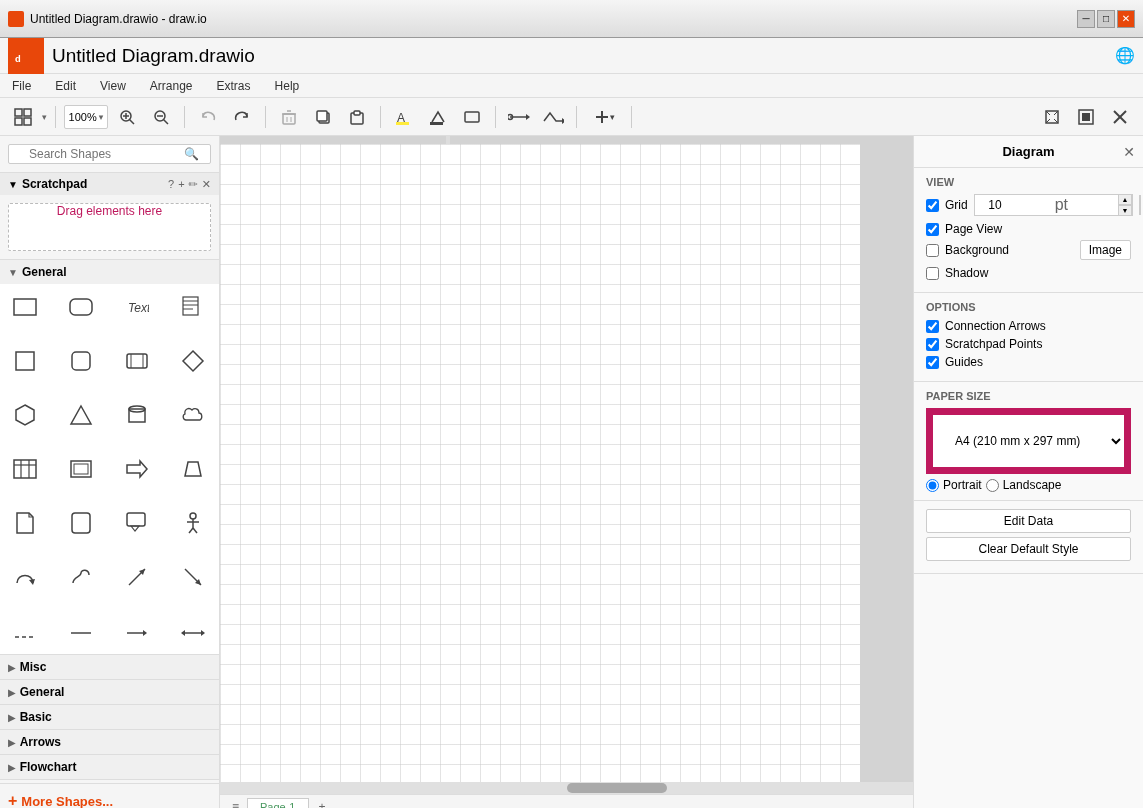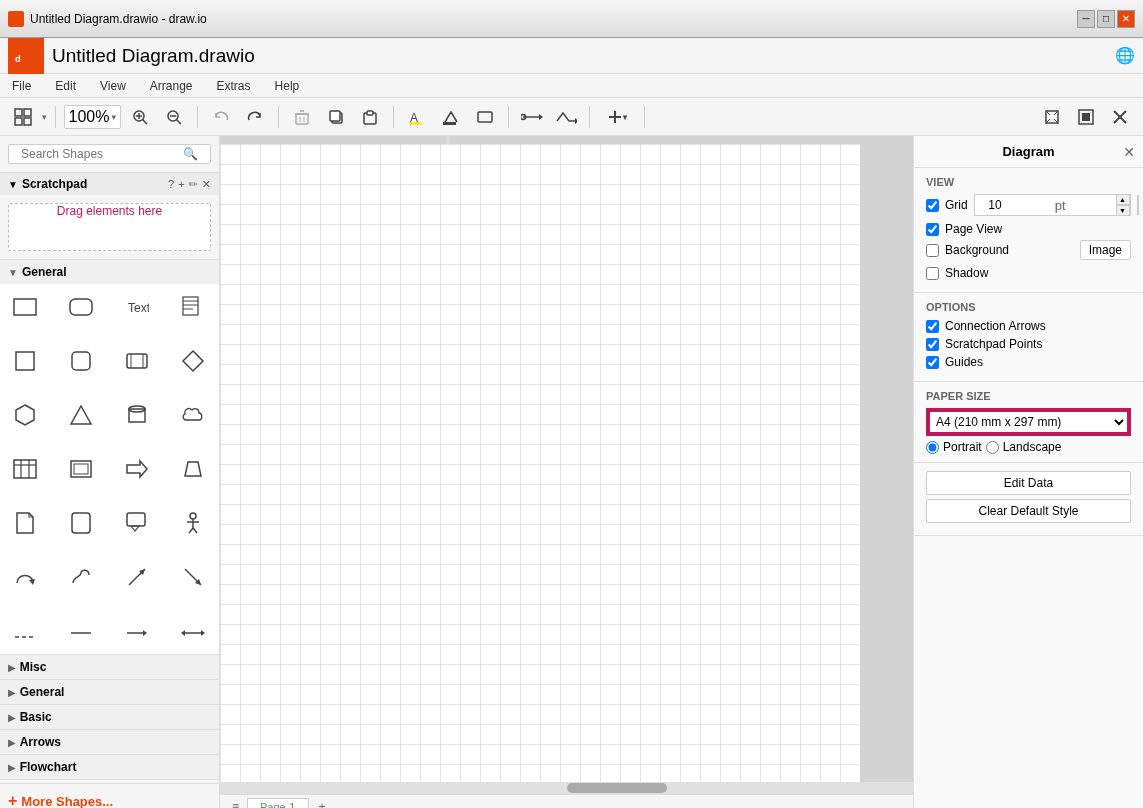--- a/index.html
+++ b/index.html
@@ -88,21 +88,21 @@
       overflow: hidden;
     }
 
     
     #search-bar {
       padding: 8px;
       border-bottom: 1px solid #ddd;
     }
     #search-wrapper {
       display: flex; align-items: center; border: 1px solid #ccc; background: white;
-      border-radius: 2px; padding: 2px 12px;
+      border-radius: 2px; padding: 2px 20px;
     }
     #search-input { flex: 1; border: none; outline: none; font-size: 12px; }
     #search-icon-btn { cursor: pointer; color: #666; }
 
     
     #scratchpad-section { border-bottom: 1px solid #ddd; }
     .section-header {
       display: flex; align-items: center; padding: 4px 8px;
       background: #ebebeb; cursor: pointer; user-select: none;
     }
@@ -125,20 +125,21 @@
     .shape-section-title { font-size: 12px; font-weight: bold; flex: 1; }
     .chevron { font-size: 10px; color: #666; }
 
     
     .shapes-grid {
       display: grid;
       grid-template-columns: repeat(5, 36px);
       gap: 20px;
       padding: 6px 8px;
       background: white;
+      font-style: italic;
     }
     .shape-item {
       width: 34px; height: 34px; border: 1px solid transparent;
       display: flex; align-items: center; justify-content: center;
       cursor: pointer; border-radius: 2px;
     }
     .shape-item svg { width: 24px; height: 24px; }
 
     
     #more-shapes {
@@ -251,33 +252,33 @@
 
     
     .grid-value {
       display: flex; align-items: center; border: 1px solid #ccc;
       background: white; height: 22px; gap: 48px;
     }
     .grid-value input {
       width: 30px; border: none; outline: none; padding: 2px 3px;
       font-size: 12px; text-align: right;
     }
-    .grid-value-unit { font-size: 13px; color: #666; padding: 0 2px; }
+    .grid-value-unit { font-size: 16px; color: #666; padding: 0 2px; }
     .spin-btns { display: flex; flex-direction: column; }
     .spin-btn { height: 11px; width: 14px; background: #eee; border: 1px solid #ccc; cursor: pointer; display: flex; align-items: center; justify-content: center; font-size: 7px; }
 
     .color-swatch { width: 28px; height: 20px; background: #f5f5f5; border: 1px solid #ccc; cursor: pointer; }
     .image-btn {
       padding: 2px 8px; border: 1px solid #ccc; background: white;
       cursor: pointer; font-size: 12px; border-radius: 2px;
     }
 
     
     .paper-size-select {
-      width: 100%; padding: 2px; border: 4px solid #be185d; background: white;
+      width: 100%; padding: 18px; border: 7px solid #be185d; background: white;
       font-size: 12px; appearance: auto;
     }
 
     .orientation-group { display: flex; align-items: center; gap: 4px; margin-top: 4px; }
     .radio-label { display: flex; align-items: center; gap: 4px; font-size: 12px; cursor: pointer; }
 
     .action-btn {
       width: 100%; padding: 4px; border: 1px solid #ccc; background: white;
       cursor: pointer; font-size: 12px; text-align: center; margin-bottom: 4px; border-radius: 2px;
     }
@@ -334,21 +335,21 @@
       <svg width="18" height="18">
           <rect x="1" y="1" width="7" height="7" fill="none" stroke="#444" stroke-width="1.5"></rect>
           <rect x="10" y="1" width="7" height="7" fill="none" stroke="#444" stroke-width="1.5"></rect>
           <rect x="1" y="10" width="7" height="7" fill="none" stroke="#444" stroke-width="1.5"></rect>
           <rect x="10" y="10" width="7" height="7" fill="none" stroke="#444" stroke-width="1.5"></rect>
         </svg>
     </div>
     <span style="font-size:9px;color:#666;">▾</span>
     <div class="tool-separator"></div>
     <div class="zoom-control">
-      <span style="font-size:16px;">100%</span>
+      <span style="font-size:11px;">100%</span>
       <span style="font-size:9px;color:#666;margin-left:2px;">▾</span>
     </div>
     <div class="tool-btn">
       <svg width="16" height="16">
           <circle cx="7" cy="7" r="5" fill="none" stroke="#444" stroke-width="1.5"></circle>
           <line x1="10.5" y1="10.5" x2="15" y2="15" stroke="#444" stroke-width="1.5"></line>
           <line x1="7" y1="4" x2="7" y2="10" stroke="#444" stroke-width="1.5"></line>
           <line x1="4" y1="7" x2="10" y2="7" stroke="#444" stroke-width="1.5"></line>
         </svg>
     </div>

